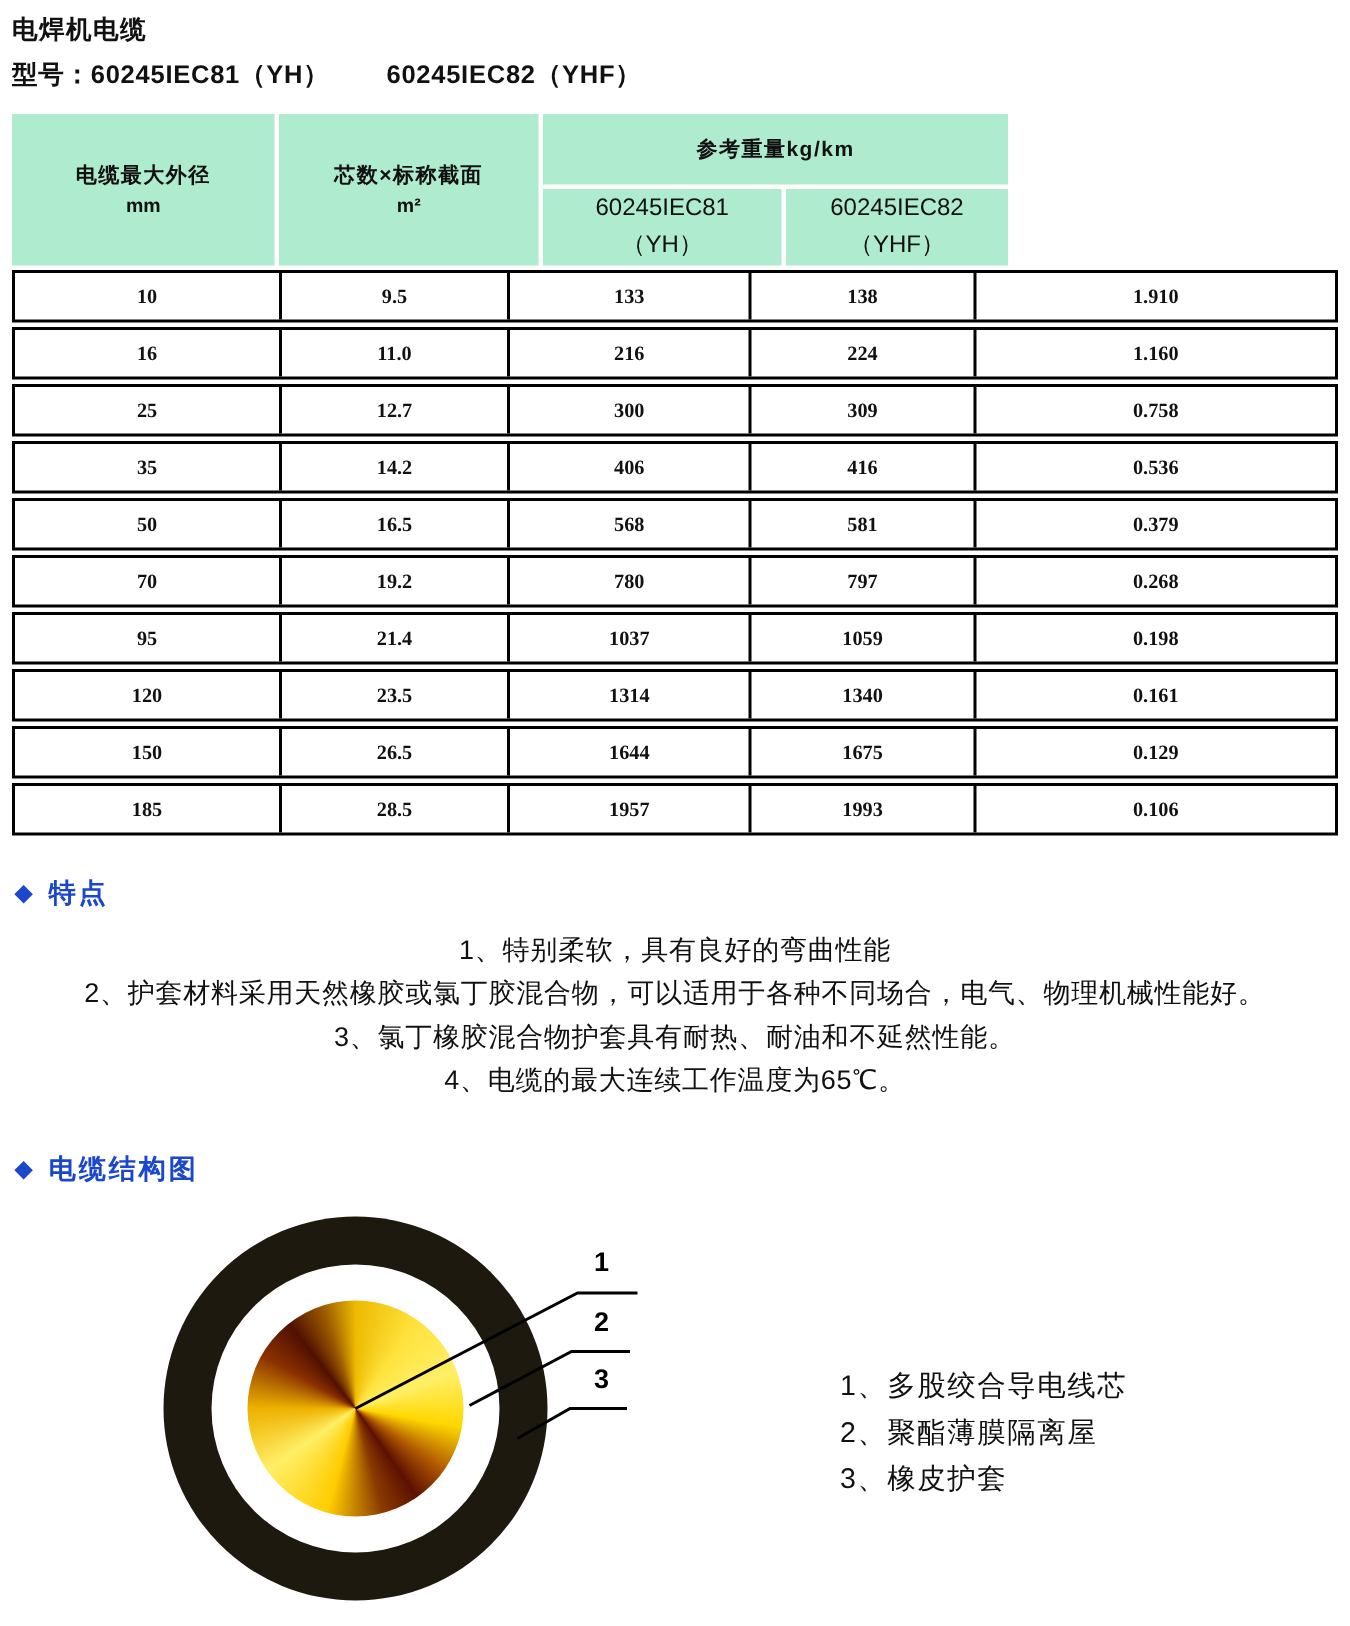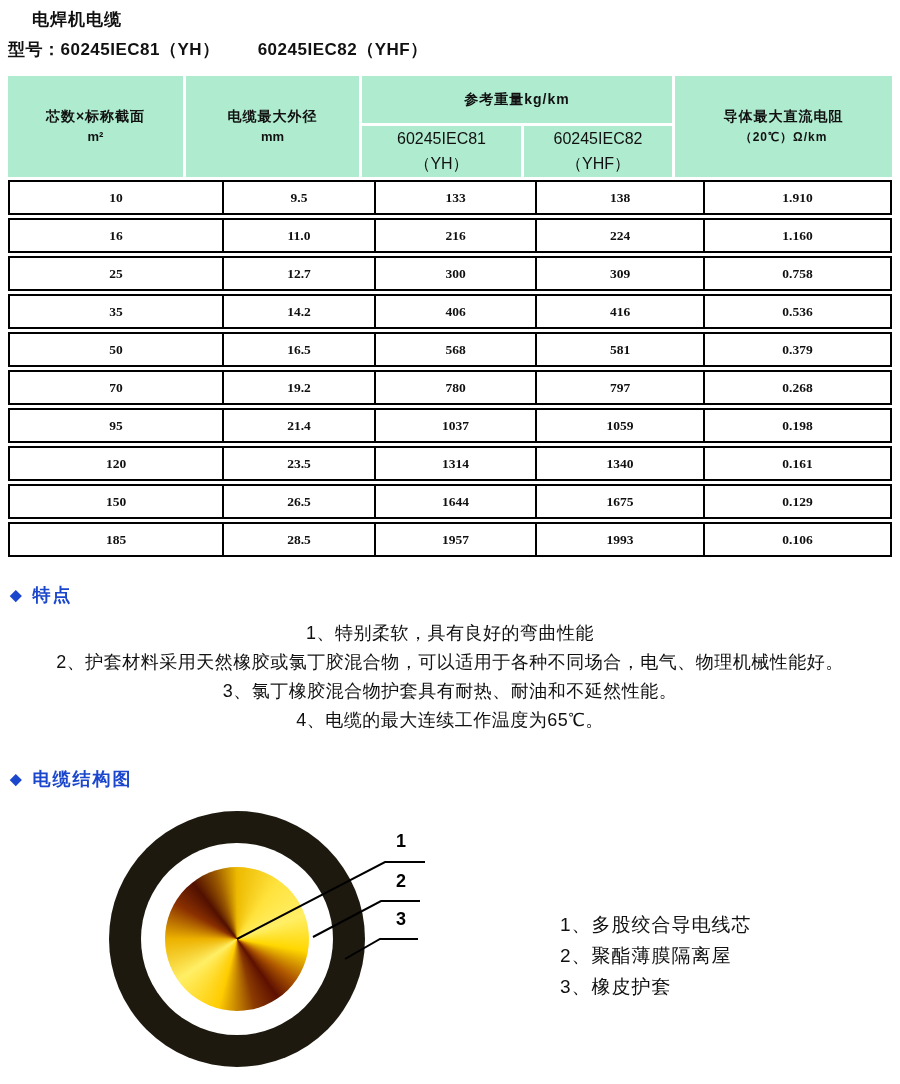--- a/index.html
+++ b/index.html
@@ -7,21 +7,21 @@
   body {
     font-family: "Liberation Sans", sans-serif;
     color:#111;
     width:900px; height:1084px;
     position:relative;
     overflow:hidden;
   }
   .page { padding: 8px 8px 0 8px; }
 
   
-  .title { font-size:17px; font-weight:bold; letter-spacing:1px;margin-left:24px; }
+  .title { font-size:17px; font-weight:bold; letter-spacing:1px; }
   .model-line { margin-top:7px; font-size:17px; font-weight:bold; letter-spacing:0.5px; }
   .model-line .model { margin-right:38px; }
 
   
   .spec-table { margin-top:15px; width:884px; }
   .thead {
     display:grid;
     grid-template-columns: 175px 173px 159px 148px 217px;
     grid-template-rows: 47px 51px;
     gap:3px;
@@ -50,24 +50,24 @@
   }
   .trow:last-child { margin-bottom:0; }
   .td {
     display:flex; align-items:center; justify-content:center;
     font-family:"Liberation Serif", serif;
     font-weight:bold; font-size:13.5px;
     border-left:2px solid #000;
     height:100%;
   }
   .td:first-child { border-left:none; }
-  .td.c1 { width:212px; }
+  .td.c1 { width:176px; }
   .td.c2 { width:152px; }
   .td.c3 { width:161px; }
-  .td.c4 { width:168px; }
+  .td.c4 { width:150px; }
   .td.c5 { flex:1; }
 
   
   .sect-heading {
     display:flex; align-items:center;
     color:#1b47cc;
     font-size:18px; font-weight:bold; letter-spacing:2px;
   }
   .sect-heading .diamond {
     color:#1b47cc; font-size:15px; margin-right:9px; margin-left:2px;
@@ -116,33 +116,29 @@
 
   <div class="title">电焊机电缆</div>
 
   <div class="model-line">
     <span>型号：</span><span class="model">60245IEC81（YH）</span><span class="model">60245IEC82（YHF）</span>
   </div>
 
   <div class="spec-table">
     <div class="thead">
       <div class="th span2">
+        <div>电缆最大外径</div>
+        <div class="sub">mm</div>
+      </div>
+      <div class="th span2">
         <div>芯数×标称截面</div>
         <div class="sub">m²</div>
       </div>
-      <div class="th span2">
-        <div>电缆最大外径</div>
-        <div class="sub">mm</div>
-      </div>
       <div class="th wgroup">
         <div>参考重量kg/km</div>
-      </div>
-      <div class="th span2" style="grid-column:5;">
-        <div>导体最大直流电阻</div>
-        <div class="small">（20℃）Ω/km</div>
       </div>
       <div class="th model-sub" style="grid-column:3; grid-row:2;">
         <div>60245IEC81</div>
         <div>（YH）</div>
       </div>
       <div class="th model-sub" style="grid-column:4; grid-row:2;">
         <div>60245IEC82</div>
         <div>（YHF）</div>
       </div>
     </div>

